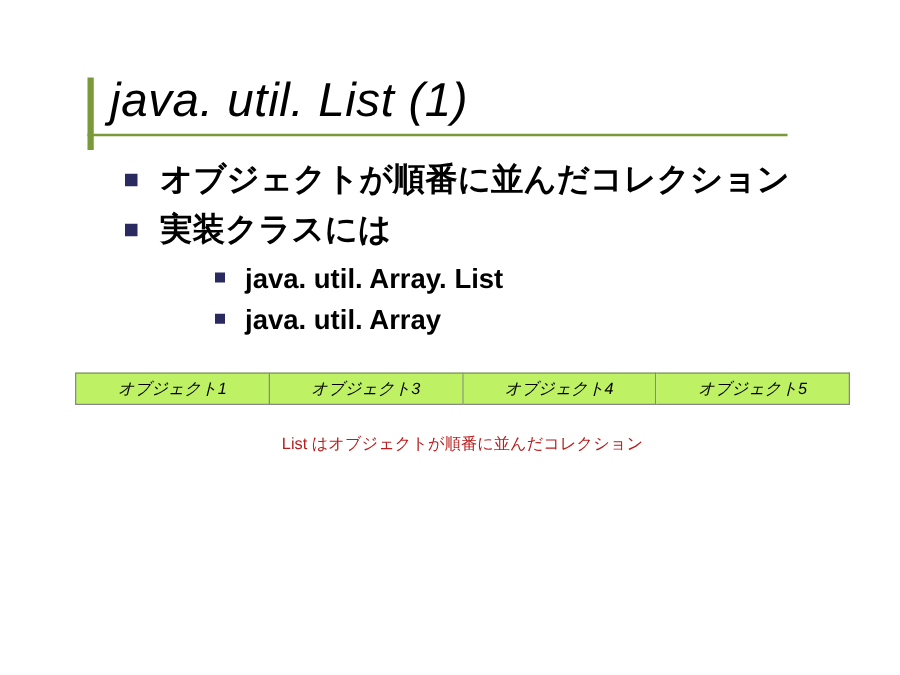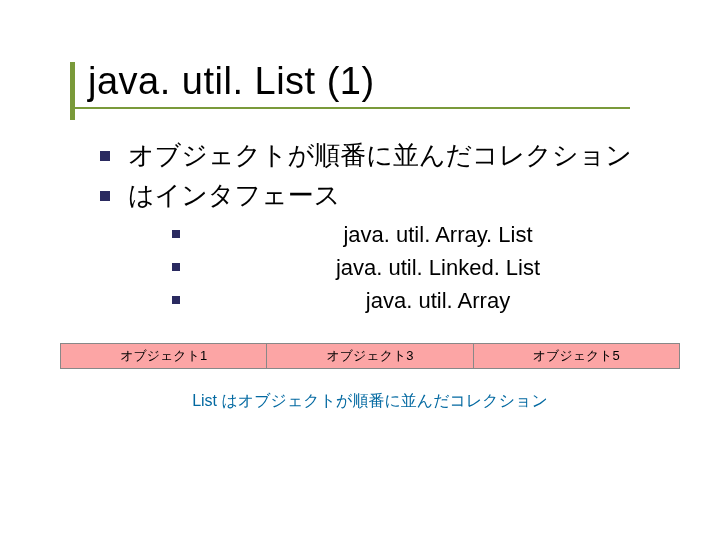--- a/index.html
+++ b/index.html
@@ -13,21 +13,22 @@
   }
   .slide {
     position: relative;
     width: 720px;
     height: 540px;
     box-sizing: border-box;
     padding: 60px 40px 40px 70px;
   }
   .title-wrap {
     position: relative;
-    margin-bottom: 28px;
+    margin-bottom: 16px;
+    font-style: italic;
   }
   .title-bar-v {
     position: absolute;
     left: 0;
     top: 2px;
     width: 5px;
     height: 58px;
     background: #7a9a3a;
   }
   .title-bar-h {
@@ -50,35 +51,35 @@
     list-style: none;
     margin: 0;
     padding: 0 0 0 30px;
   }
   ul.main > li {
     position: relative;
     font-size: 26px;
     line-height: 1.45;
     padding-left: 28px;
     margin-bottom: 2px;
+    font-weight: bold;
   }
   ul.main > li::before {
     content: "";
     position: absolute;
     left: 0;
     top: 14px;
     width: 10px;
     height: 10px;
     background: #2a2a60;
   }
   ul.sub {
     list-style: none;
     margin: 4px 0 0 0;
     padding: 0 0 0 44px;
-    text-align: center;
   }
   ul.sub > li {
     position: relative;
     font-size: 22px;
     line-height: 1.5;
     padding-left: 24px;
   }
   ul.sub > li::before {
     content: "";
     position: absolute;
@@ -91,60 +92,61 @@
   .diagram {
     margin-top: 26px;
     margin-left: -10px;
   }
   .row {
     display: flex;
   }
   .cell {
     flex: 1;
     border: 1px solid #888;
-    background: #fca5a5;
+    background: #bef264;
     font-size: 13px;
     text-align: center;
     padding: 3px 0;
     color: #000;
+    font-style: italic;
   }
   .cell + .cell {
     border-left: none;
   }
   .caption {
     text-align: center;
-    font-size: 16px;
+    font-size: 13px;
     margin-top: 22px;
-    color: #0369a1;
+    color: #b91c1c;
   }
 </style>
 </head>
 <body>
 
 <div class="slide">
 
   <div class="title-wrap">
     <div class="title-bar-v"></div>
     <div class="title-text">java. util. List (1)</div>
     <div class="title-bar-h"></div>
   </div>
 
   <ul class="main">
     <li><span>オブジェクトが順番に並んだコレクション</span></li>
-    <li><span>はインタフェース</span>
+    <li><span>実装クラスには</span>
       <ul class="sub">
         <li><span>java. util. Array. List</span></li>
-        <li><span>java. util. Linked. List</span></li>
         <li><span>java. util. Array</span></li>
       </ul>
     </li>
   </ul>
 
   <div class="diagram">
     <div class="row">
       <div class="cell">オブジェクト1</div>
       <div class="cell">オブジェクト3</div>
+      <div class="cell">オブジェクト4</div>
       <div class="cell">オブジェクト5</div>
     </div>
     <div class="caption">List はオブジェクトが順番に並んだコレクション</div>
   </div>
 
 </div>
 
 </body></html>

